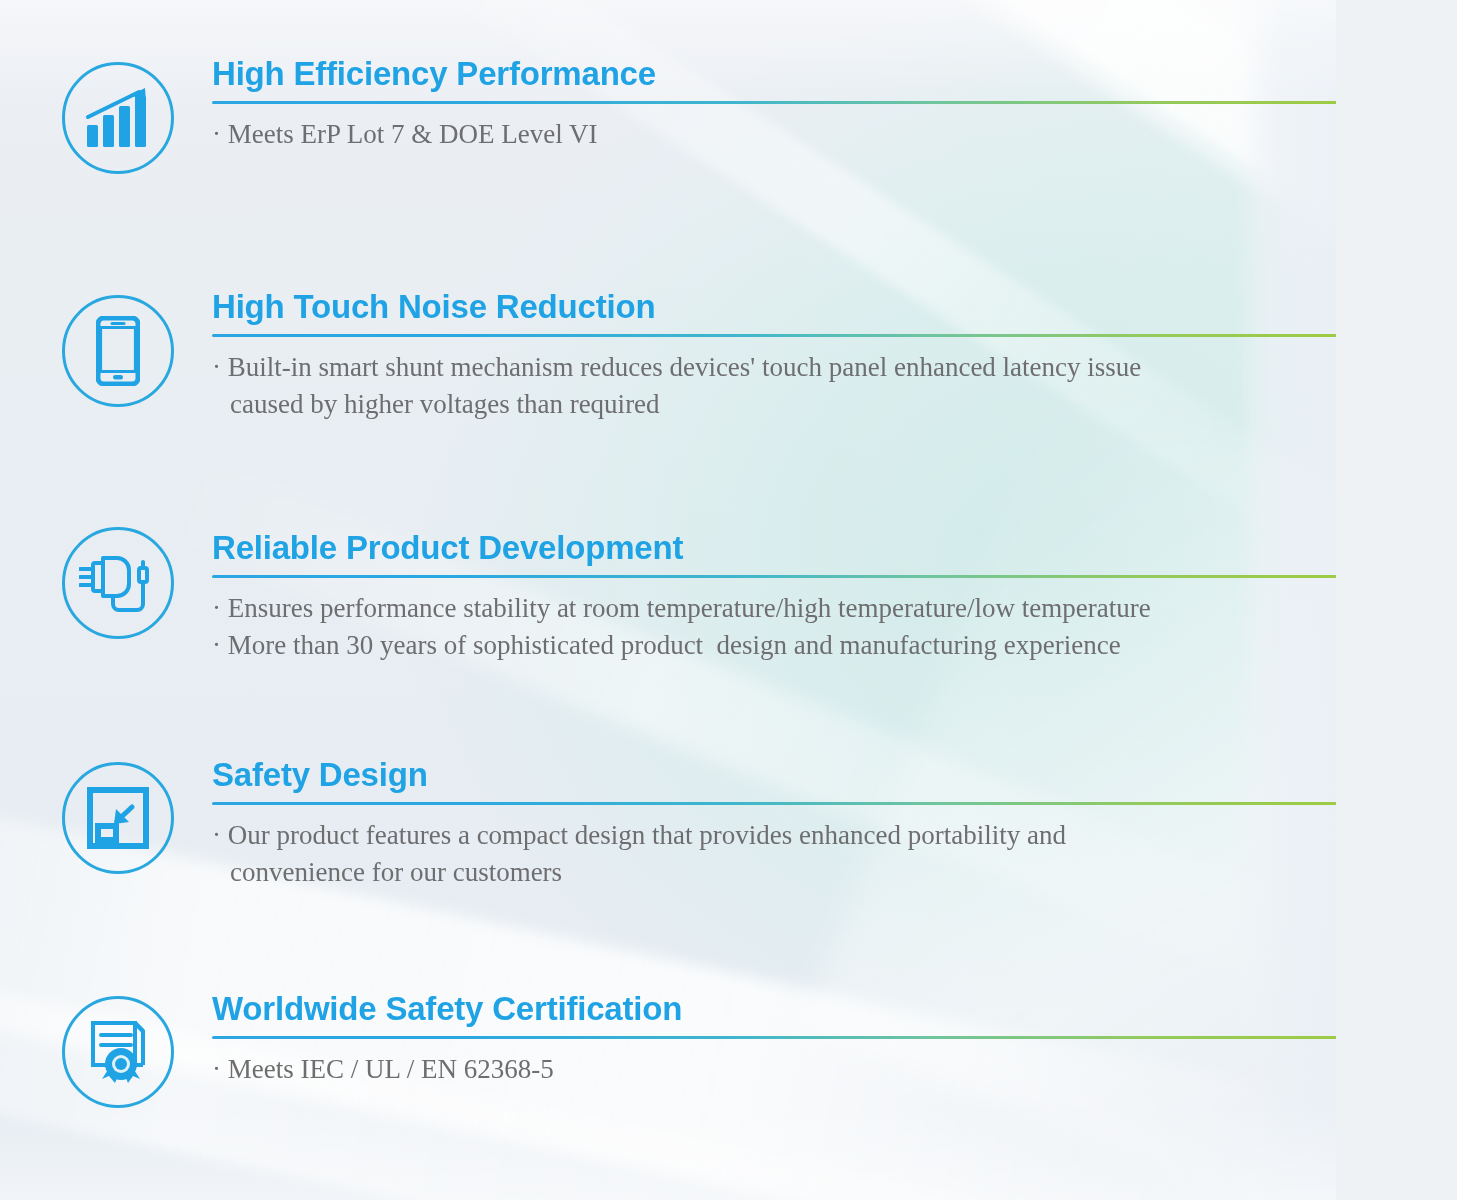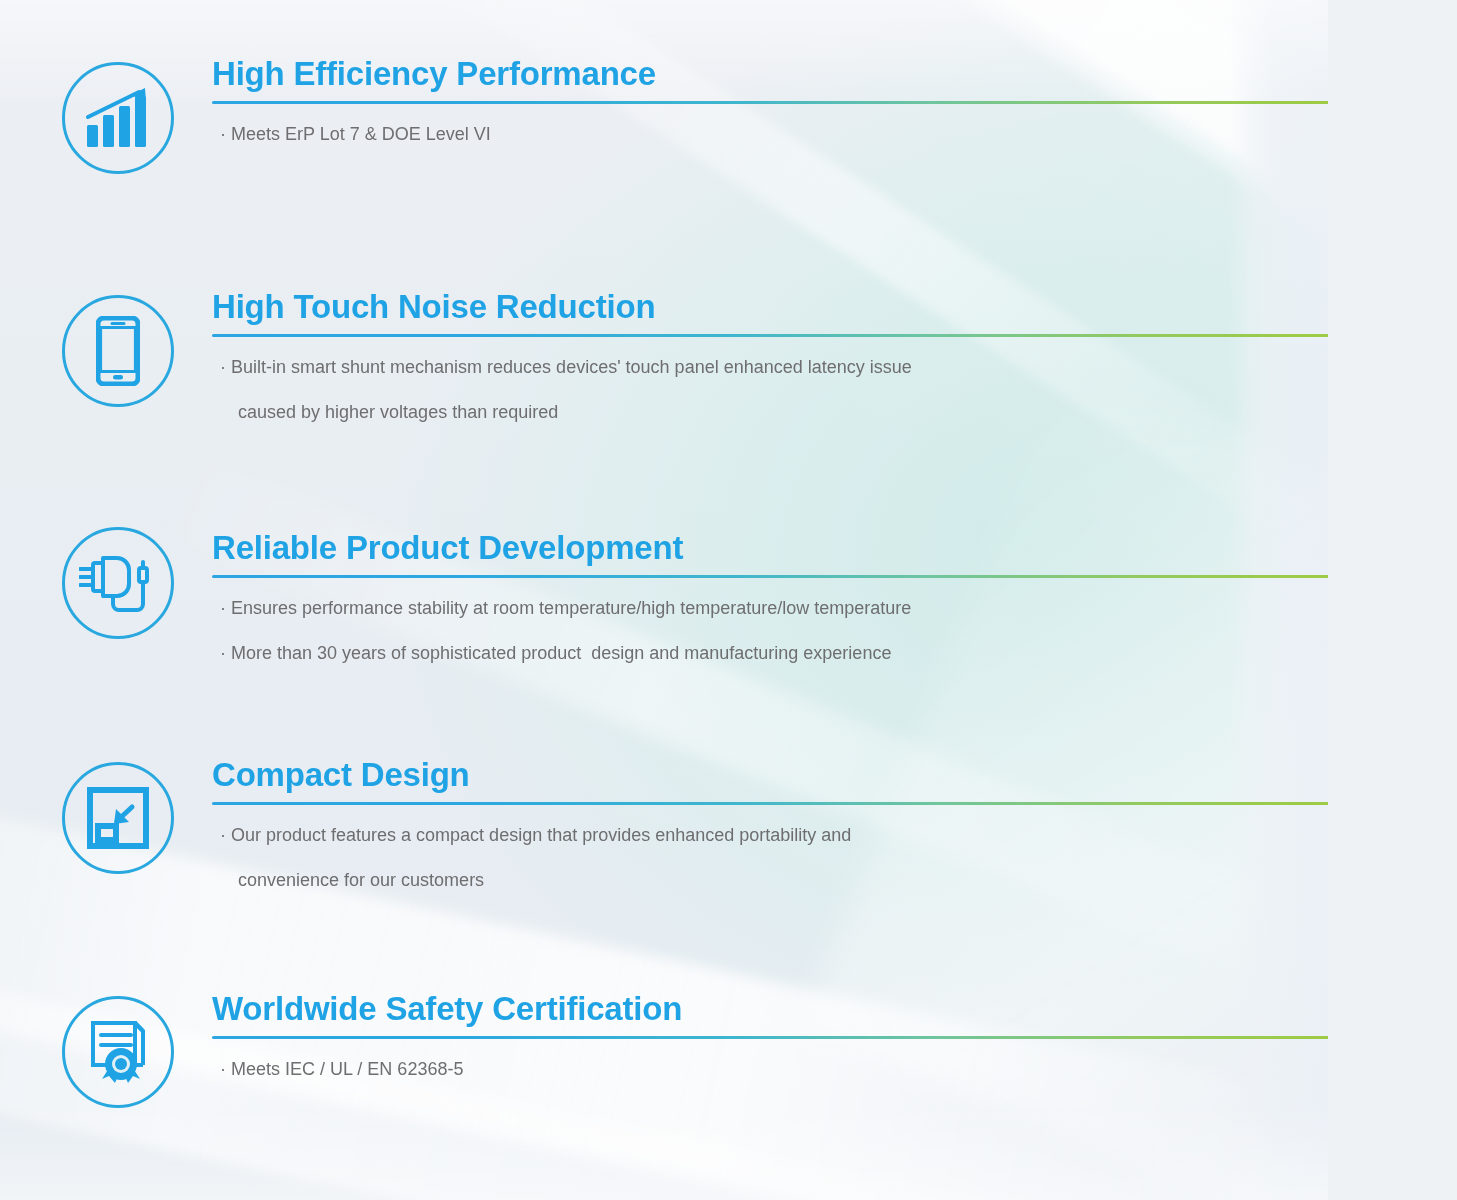--- a/index.html
+++ b/index.html
@@ -15,20 +15,21 @@
   }
 
   
   #page {
     position: relative;
     width: 1328px;
     height: 1200px;
     overflow: hidden;
     background:
       linear-gradient(180deg, #eceff4 0%, #e9eef3 30%, #e7edf2 60%, #e6ecf2 100%);
+    padding-left: 8px;
   }
 
   .bg-layer {
     position: absolute;
     inset: 0;
     pointer-events: none;
   }
 
   
   .bg-teal {
@@ -166,24 +167,25 @@
       #9DCB45 95%,
       #9ECB43 100%);
     border-radius: 2px;
   }
 
   .feature-lines {
     margin-top: 12px;
   }
   .feature-line {
     color: #6e6e70;
-    font-size: 18px;
+    font-size: 27px;
     line-height: 37px;
     white-space: pre;
-    margin: 8px;
+    margin: 0;
+    font-family: Liberation Serif, serif;
   }
   .feature-line.cont {
     padding-left: 18px;
   }
 </style>
 </head>
 <body>
 
 <div id="page">
 
@@ -286,21 +288,21 @@
 
           <rect x="11" y="39" width="18" height="14" fill="none" stroke="#1FA3E4" stroke-width="6"></rect>
 
           <g stroke="#1FA3E4" stroke-width="5" stroke-linecap="round">
             <line x1="45" y1="20" x2="30" y2="34"></line>
           </g>
           <polygon points="27,37 29,22 42,35" fill="#1FA3E4"></polygon>
         </svg>
       </div>
       <div class="feature-body" style="top:52px;">
-        <div class="feature-title">Compact Design</div>
+        <div class="feature-title">Safety Design</div>
         <div class="feature-rule"></div>
         <div class="feature-lines">
           <div class="feature-line">· Our product features a compact design that provides enhanced portability and</div>
           <div class="feature-line cont">convenience for our customers</div>
         </div>
       </div>
     </div>
 
     <div class="feature" style="top:937px;">
       <div class="feature-icon" style="top:59px;">

